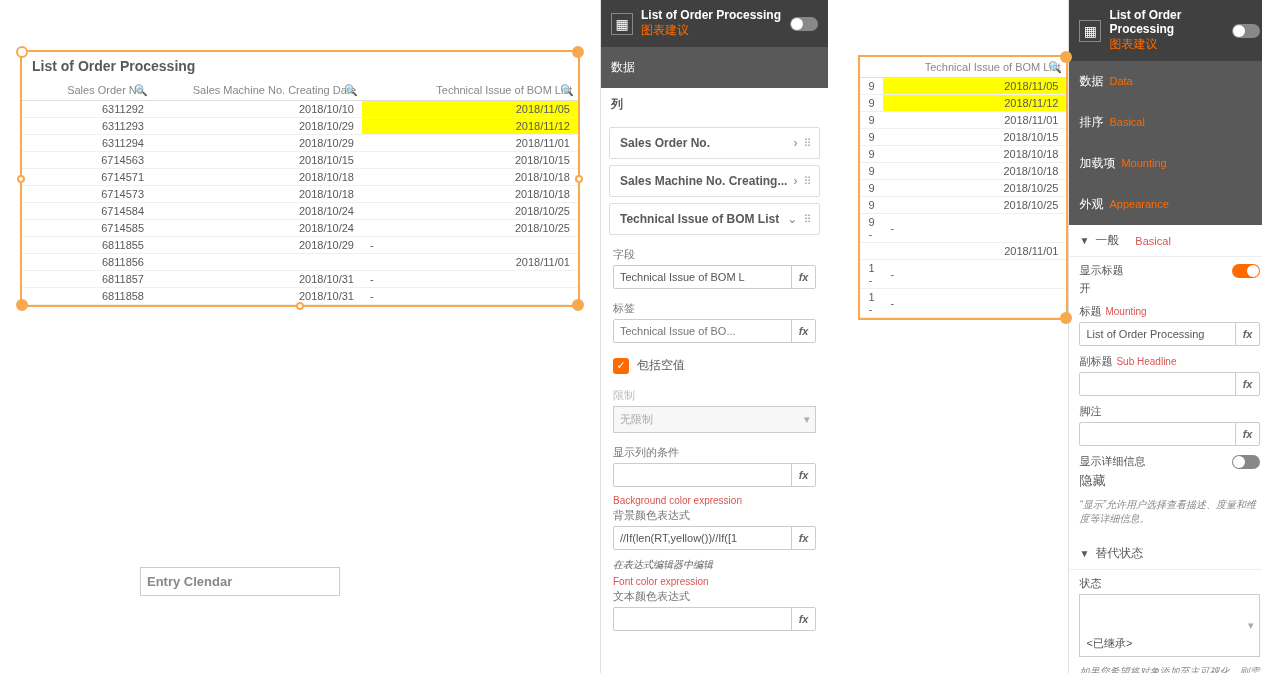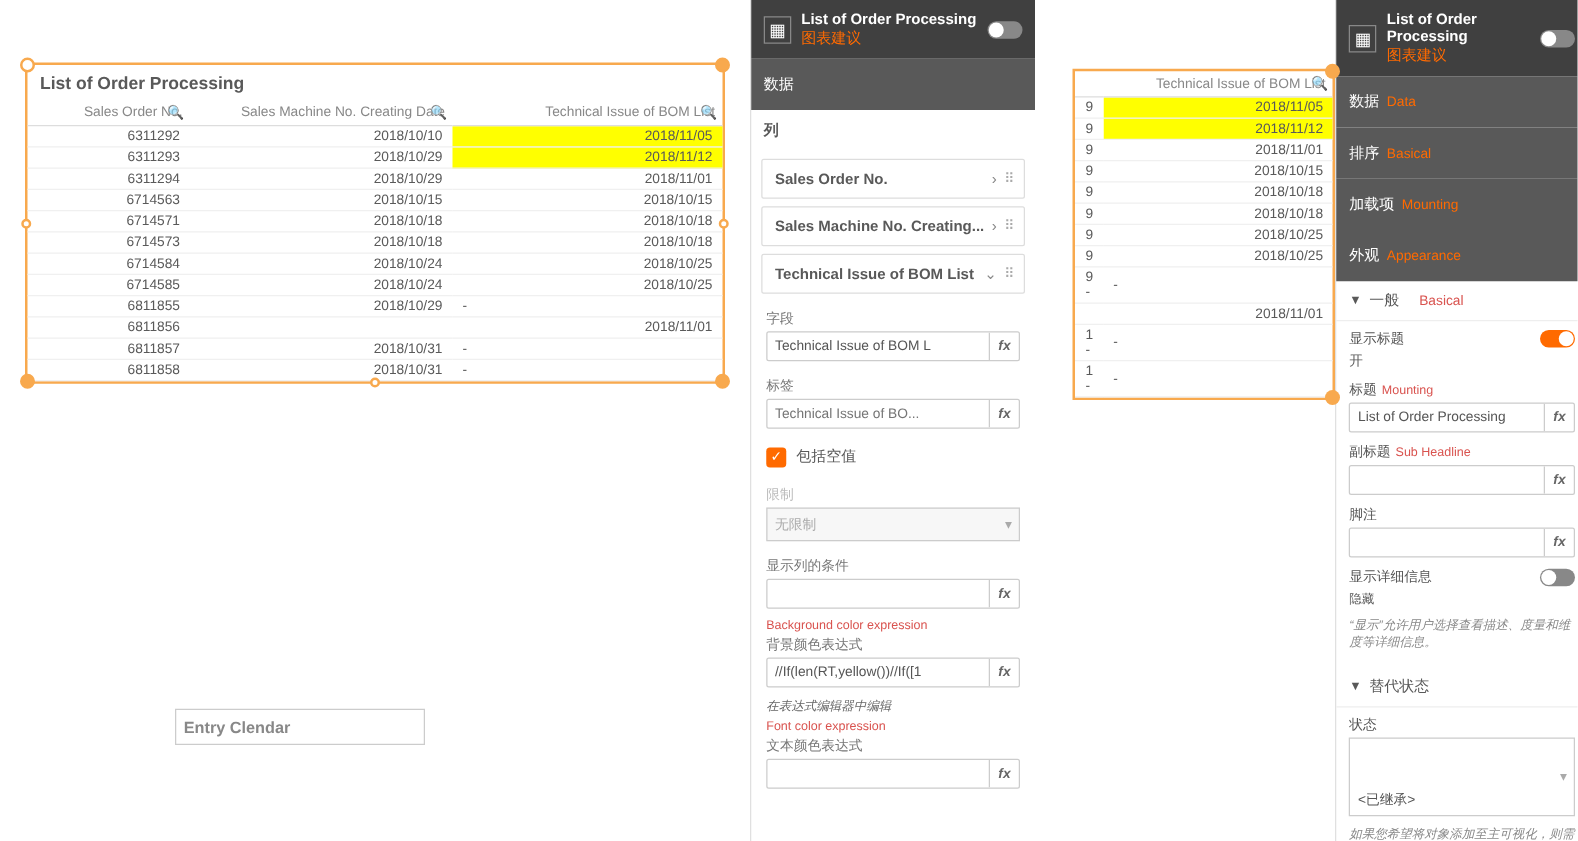--- a/index.html
+++ b/index.html
@@ -348,21 +348,21 @@
         <div class="input-row">
           <input style="">
           <div class="fx">fx</div>
         </div>
       </div>
       <div class="form-row">
         <div class="lbl">
           <span>显示详细信息</span>
           <div class="toggle"></div>
         </div>
-        <div style="font-size:10px;">隐藏</div>
+        <div style="font-size:13px;">隐藏</div>
       </div>
       <div class="hint">“显示”允许用户选择查看描述、度量和维度等详细信息。</div>
     </div>
   </div>
 
   <div class="accordion-item">
     <div class="hdr">
       <span class="caret">▼</span>
       <span>替代状态</span>
     </div>

